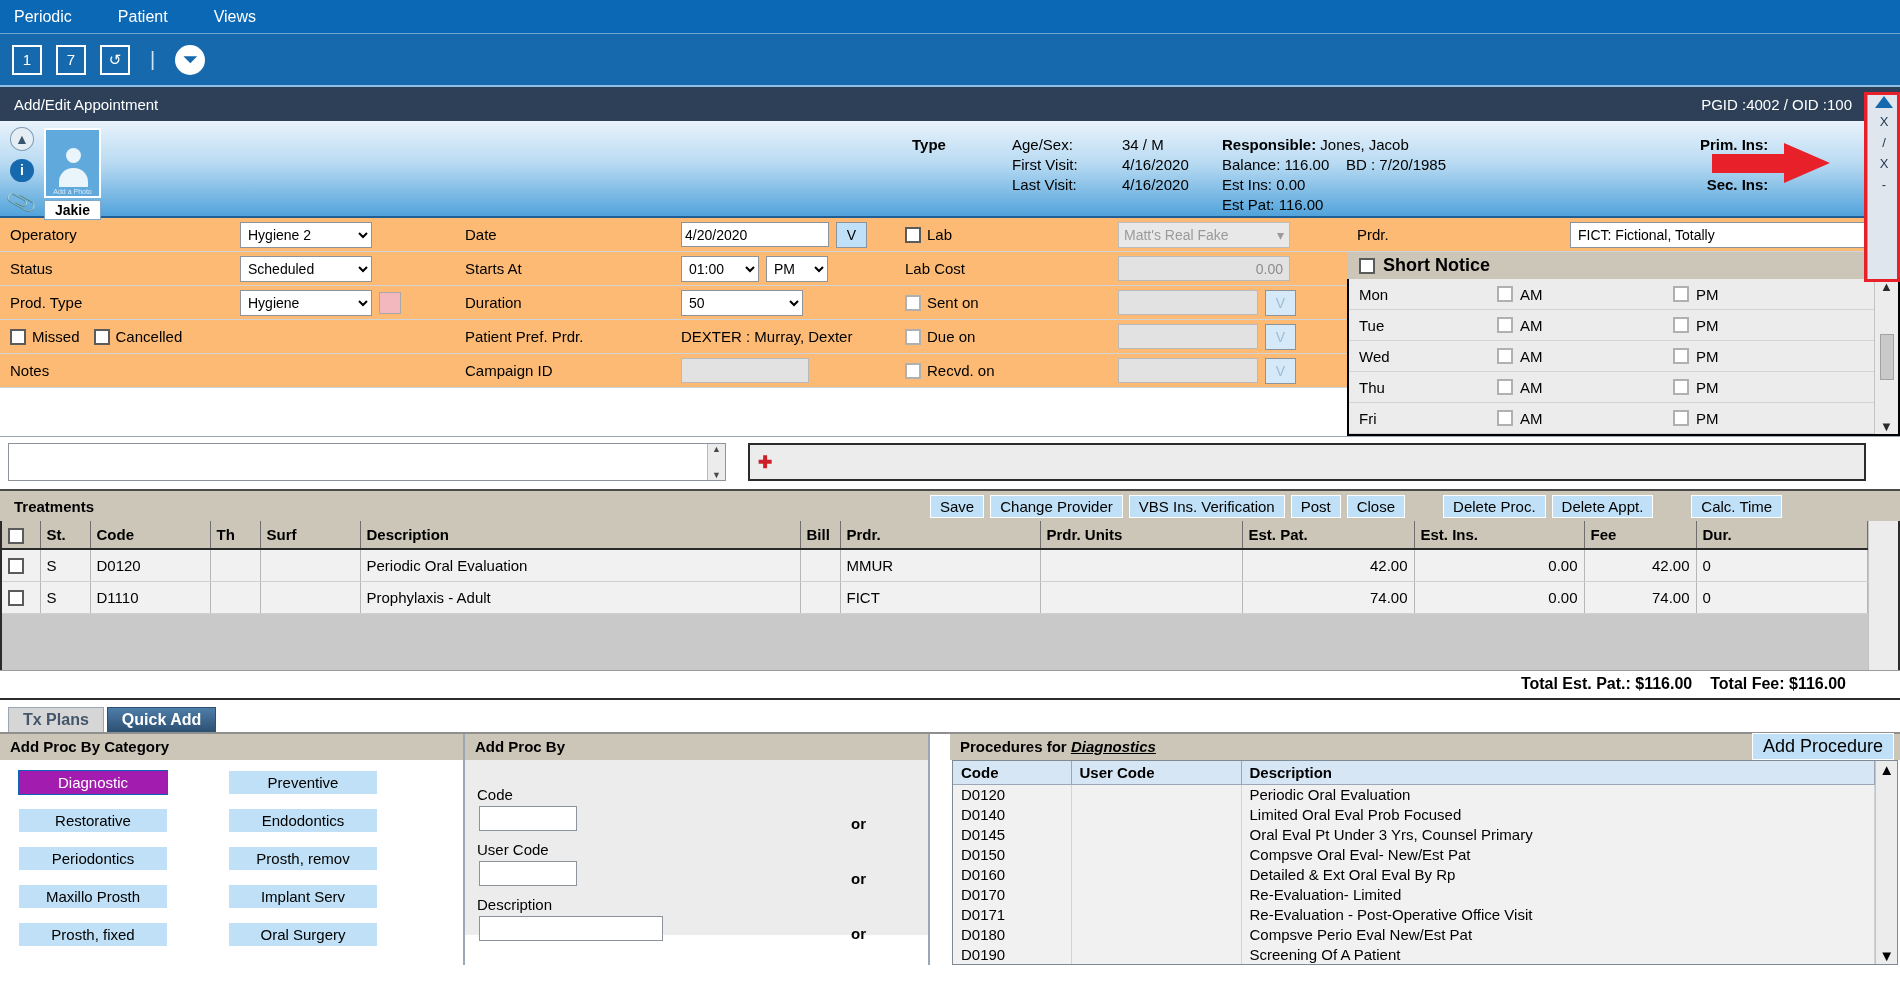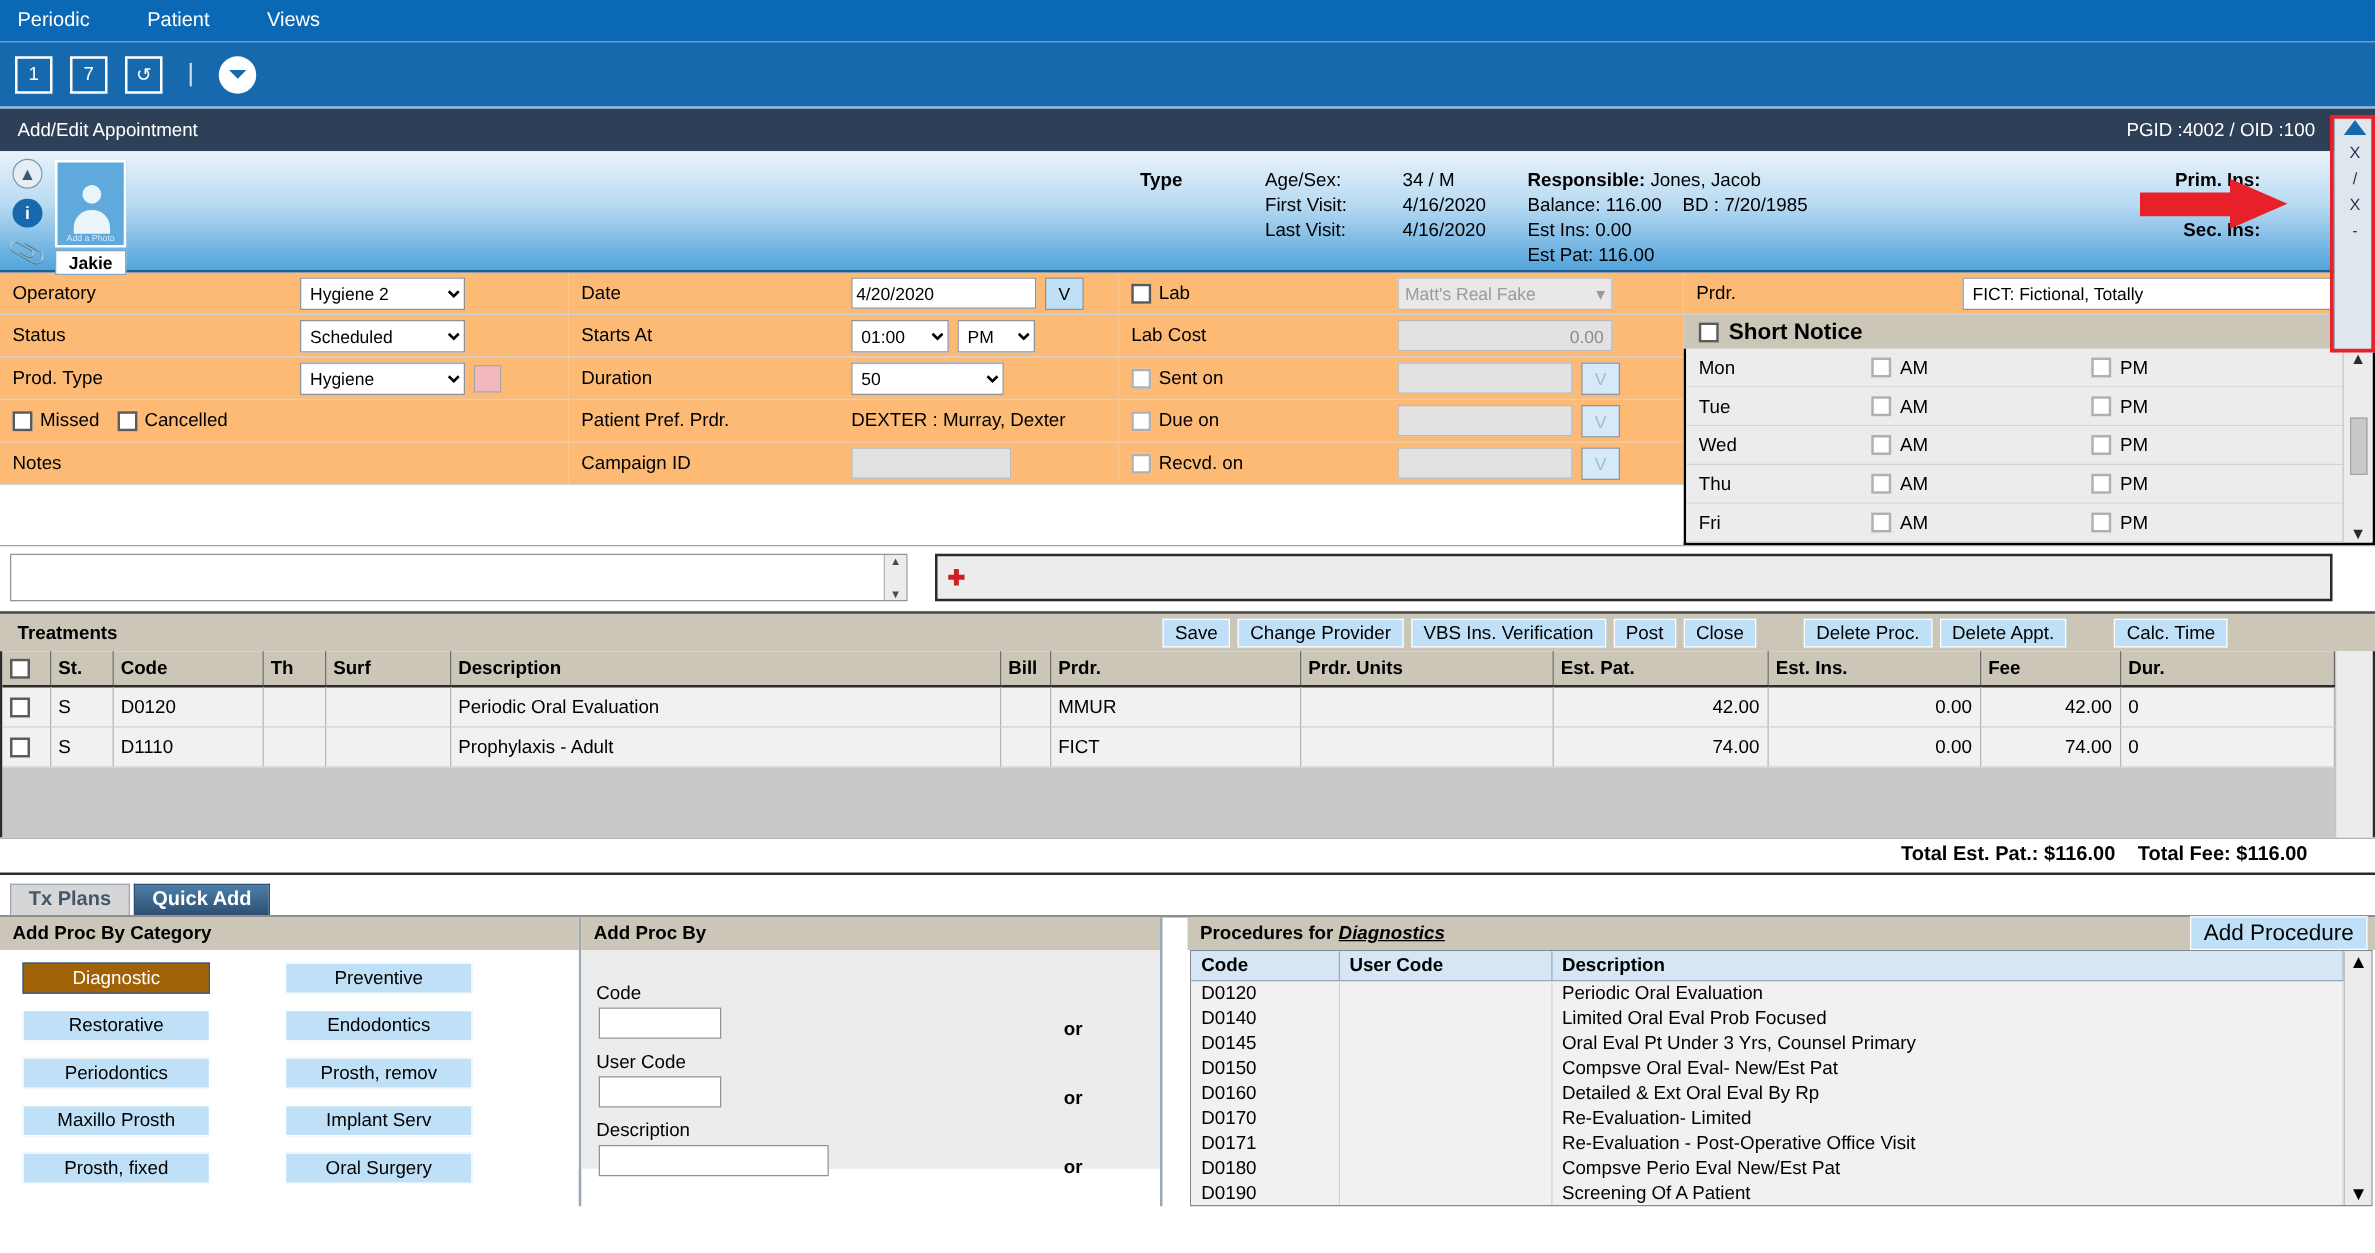--- a/index.html
+++ b/index.html
@@ -66,21 +66,21 @@
     margin-top:2px;background:#fff;border:1px solid #7fa8c6;text-align:center;
     font-weight:bold;font-size:14px;padding:1px 10px;
   }
   .pinfo { padding:12px 0 0 18px; font-size:15px; line-height:20px; }
   .pinfo b { font-weight:bold; }
   .pcol { position:absolute; top:14px; font-size:15px; line-height:20px; }
   .pcol.type { left:912px; font-weight:bold; }
   .pcol.vis  { left:1012px; }
   .pcol.visv { left:1122px; }
   .pcol.resp { left:1222px; }
-  .pcol.ins  { left:1700px; text-align:right;margin-left:40px; }
+  .pcol.ins  { left:1700px; text-align:right; }
   .pcol .lbl{ display:block; }
   
   .red-arrow{
     position:absolute; left:1712px; top:143px; width:118px;height:40px; z-index:30;
     pointer-events:none;
   }
   .red-arrow .shaft{position:absolute;left:0;top:11px;width:80px;height:19px;background:#e8202a;}
   .red-arrow .head{position:absolute;left:72px;top:0;width:0;height:0;
     border-top:20px solid transparent;border-bottom:20px solid transparent;border-left:46px solid #e8202a;}
   .red-box{
@@ -174,21 +174,21 @@
   
   .bottom{ display:flex; border-top:2px solid #8f8f8f; }
   .panel-head{ background:#ccc6b8; height:26px; display:flex;align-items:center;padding-left:10px;
     font-weight:bold;font-size:15px; }
   .catpanel{ width:465px; border-right:2px solid #9aa7b4; }
   .catgrid{ display:flex; padding:10px 0 0 18px; gap:60px; background:#fff; height:175px; }
   .catcol{ display:flex;flex-direction:column;gap:13px; }
   .catbtn{
     width:150px;text-align:center;background:#bfe0f6;border:1px solid #fff;font-size:15px;padding:3px 0;cursor:pointer;
   }
-  .catbtn.sel{ background:#a16207;color:#fff;border:1px solid #0b64b8; }
+  .catbtn.sel{ background:#a21caf;color:#fff;border:1px solid #0b64b8; }
   .procby{ width:465px; border-right:2px solid #9aa7b4; }
   .pb-body{ background:#ececec; padding:26px 0 0 0; height:175px; }
   .pb-lab{ padding:0 0 3px 12px; font-size:15px; }
   .pb-inputwrap{ display:flex; align-items:center; width:100%; }
   .pb-or{ margin-left:auto; padding-right:62px; font-weight:bold; font-size:15px; }
   .pb-in{ margin:0 0 10px 14px; }
   .proclist{ flex:1;padding-left:20px; }
   .pl-head{ background:#ccc6b8; height:26px; display:flex;align-items:center;justify-content:space-between;
             padding-left:10px; font-weight:bold; font-size:15px; }
   .pl-head i{ font-style:italic; text-decoration:underline; }

